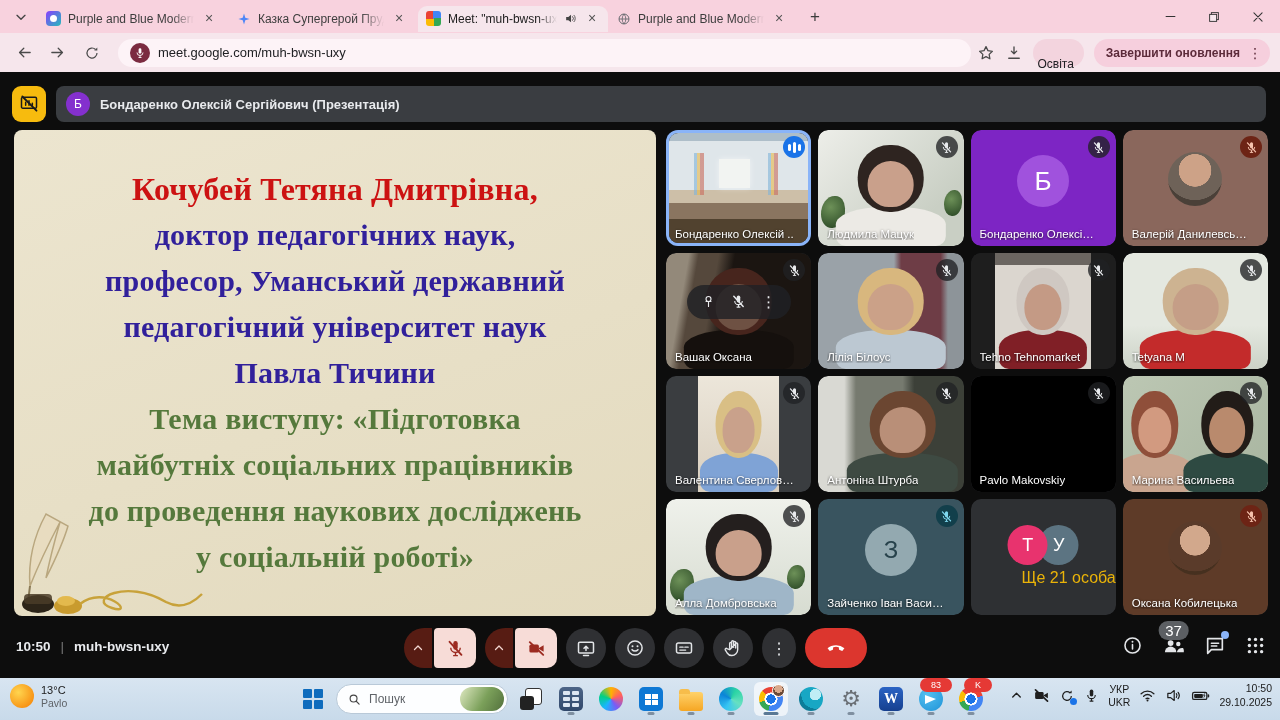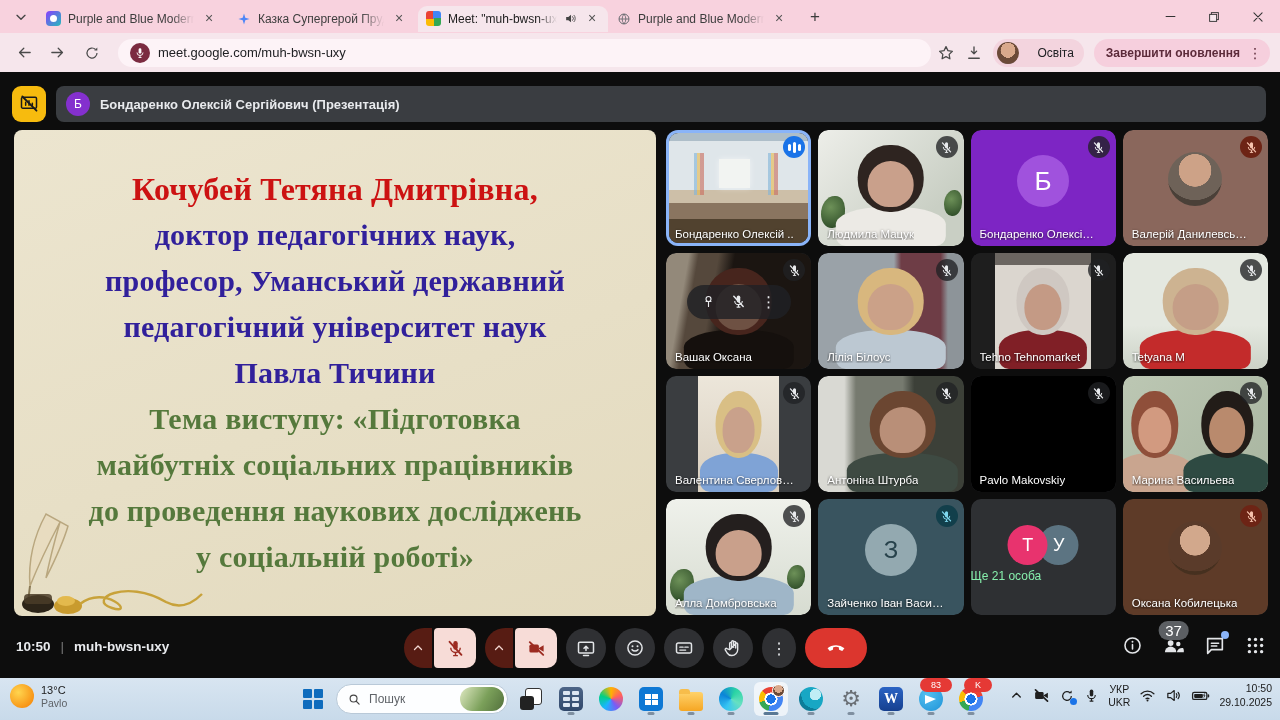--- a/index.html
+++ b/index.html
@@ -25,21 +25,21 @@
   .wbtn{width:44px;height:33px;display:flex;align-items:center;justify-content:center;color:#333;}
 
   
   #toolbar{position:absolute;left:0;top:33px;width:1280px;height:39px;background:#f6e6ec;display:flex;align-items:center;padding:0 10px;gap:6px;}
   .navbtn{width:28px;height:28px;border-radius:50%;display:flex;align-items:center;justify-content:center;color:#4a4a4a;}
   #urlpill{flex:1;max-width:880px;height:28px;background:#fdf3f7;border-radius:14px;display:flex;align-items:center;gap:8px;padding:0 12px;margin-left:6px;}
   #siteinfo{width:20px;height:20px;border-radius:50%;background:#7b2b40;color:#fff;display:flex;align-items:center;justify-content:center;flex:none;}
   #urltext{font-size:13px;color:#202124;}
   #toolbar .right{margin-left:auto;display:flex;align-items:center;gap:10px;}
   .tool-ic{color:#4a4a4a;}
-  #profilechip{height:28px;border-radius:14px;background:#f3d4de;display:flex;align-items:center;gap:18px;padding:0 10px 0 4px;font-size:12px;color:#202124;}
+  #profilechip{height:28px;border-radius:14px;background:#f3d4de;display:flex;align-items:center;gap:18px;padding:0 10px 0 4px;font-size:12px;color:#202124;flex-direction:column;}
   #profilechip .pav{width:22px;height:22px;border-radius:50%;background:radial-gradient(circle at 50% 38%,#d9a98c 0 42%,#6b4a38 43% 75%,#473022 76%);}
   #updatechip{height:28px;border-radius:14px;background:#f6cfdd;display:flex;align-items:center;gap:8px;padding:0 8px 0 12px;font-size:12px;color:#5c2b3a;font-weight:700;}
   .dots3{font-size:14px;color:#5c2b3a;font-weight:400;}
 
   
   #meet{position:absolute;left:0;top:72px;width:1280px;height:606px;background:#0d0d0d;}
   #presbadge{position:absolute;left:12px;top:14px;width:34px;height:36px;background:#f7bb0e;border-radius:9px;display:flex;align-items:center;justify-content:center;color:#1a1a1a;}
   #banner{position:absolute;left:56px;top:14px;width:1210px;height:36px;background:#3a3d41;border-radius:8px;display:flex;align-items:center;gap:10px;padding:0 10px;}
   #banner .bav{width:24px;height:24px;border-radius:50%;background:#8430ce;color:#fff;font-size:12px;display:flex;align-items:center;justify-content:center;}
   #banner .btxt{color:#e8eaed;font-size:13px;font-weight:700;}
@@ -97,21 +97,21 @@
   .solid-choc{background:#5e3b28;}
   .avletter{position:absolute;left:50%;top:44%;transform:translate(-50%,-50%);width:52px;height:52px;border-radius:50%;background:#a052dd;color:#fff;font-size:26px;display:flex;align-items:center;justify-content:center;}
   .avletter.teal{background:#93a9b0;color:#27424b;font-size:24px;}
   .avphoto{position:absolute;left:50%;top:42%;transform:translate(-50%,-50%);width:54px;height:54px;border-radius:50%;
     background:radial-gradient(circle at 50% 34%,#cda287 0 36%,#6e6258 37% 66%,#4a4038 67%);}
   .avphoto.f{background:radial-gradient(circle at 50% 36%,#d2a88c 0 34%,#5a3b2a 35% 70%,#46301f 71%);}
   .morewrap{position:absolute;left:50%;top:40%;transform:translate(-50%,-50%);display:flex;}
   .mc{width:40px;height:40px;border-radius:50%;color:#fff;font-size:18px;display:flex;align-items:center;justify-content:center;}
   .mc.pink{background:#e8336e;z-index:2;}
   .mc.slate{background:#5c7482;margin-left:-9px;}
-  .morelabel{position:absolute;left:0;right:0;top:60%;text-align:left;color:#86efac;font-size:12px;}
+  .morelabel{position:absolute;left:0;right:0;top:60%;text-align:right;color:#eab308;font-size:16px;}
   .hoverbar{position:absolute;left:50%;top:42%;transform:translate(-50%,-50%);width:104px;height:34px;border-radius:17px;background:rgba(32,33,36,.82);display:flex;align-items:center;justify-content:space-evenly;color:#e8eaed;z-index:6;}
   .hoverbar .dots{font-size:15px;}
 
   
   #meetbar{position:absolute;left:0;top:548px;width:1280px;height:58px;color:#e8eaed;}
   #meetinfo{position:absolute;left:16px;top:19px;display:flex;align-items:center;gap:10px;font-size:13.5px;font-weight:700;}
   #meetinfo .sep{color:#777;font-weight:400;}
   #ctrls{position:absolute;left:404px;top:8px;display:flex;align-items:center;gap:9px;}
   .combo{display:flex;height:40px;}
   .combo .chev{width:28px;height:40px;background:#571c13;border-radius:20px 0 0 20px;display:flex;align-items:center;justify-content:center;color:#f2d7d2;}

